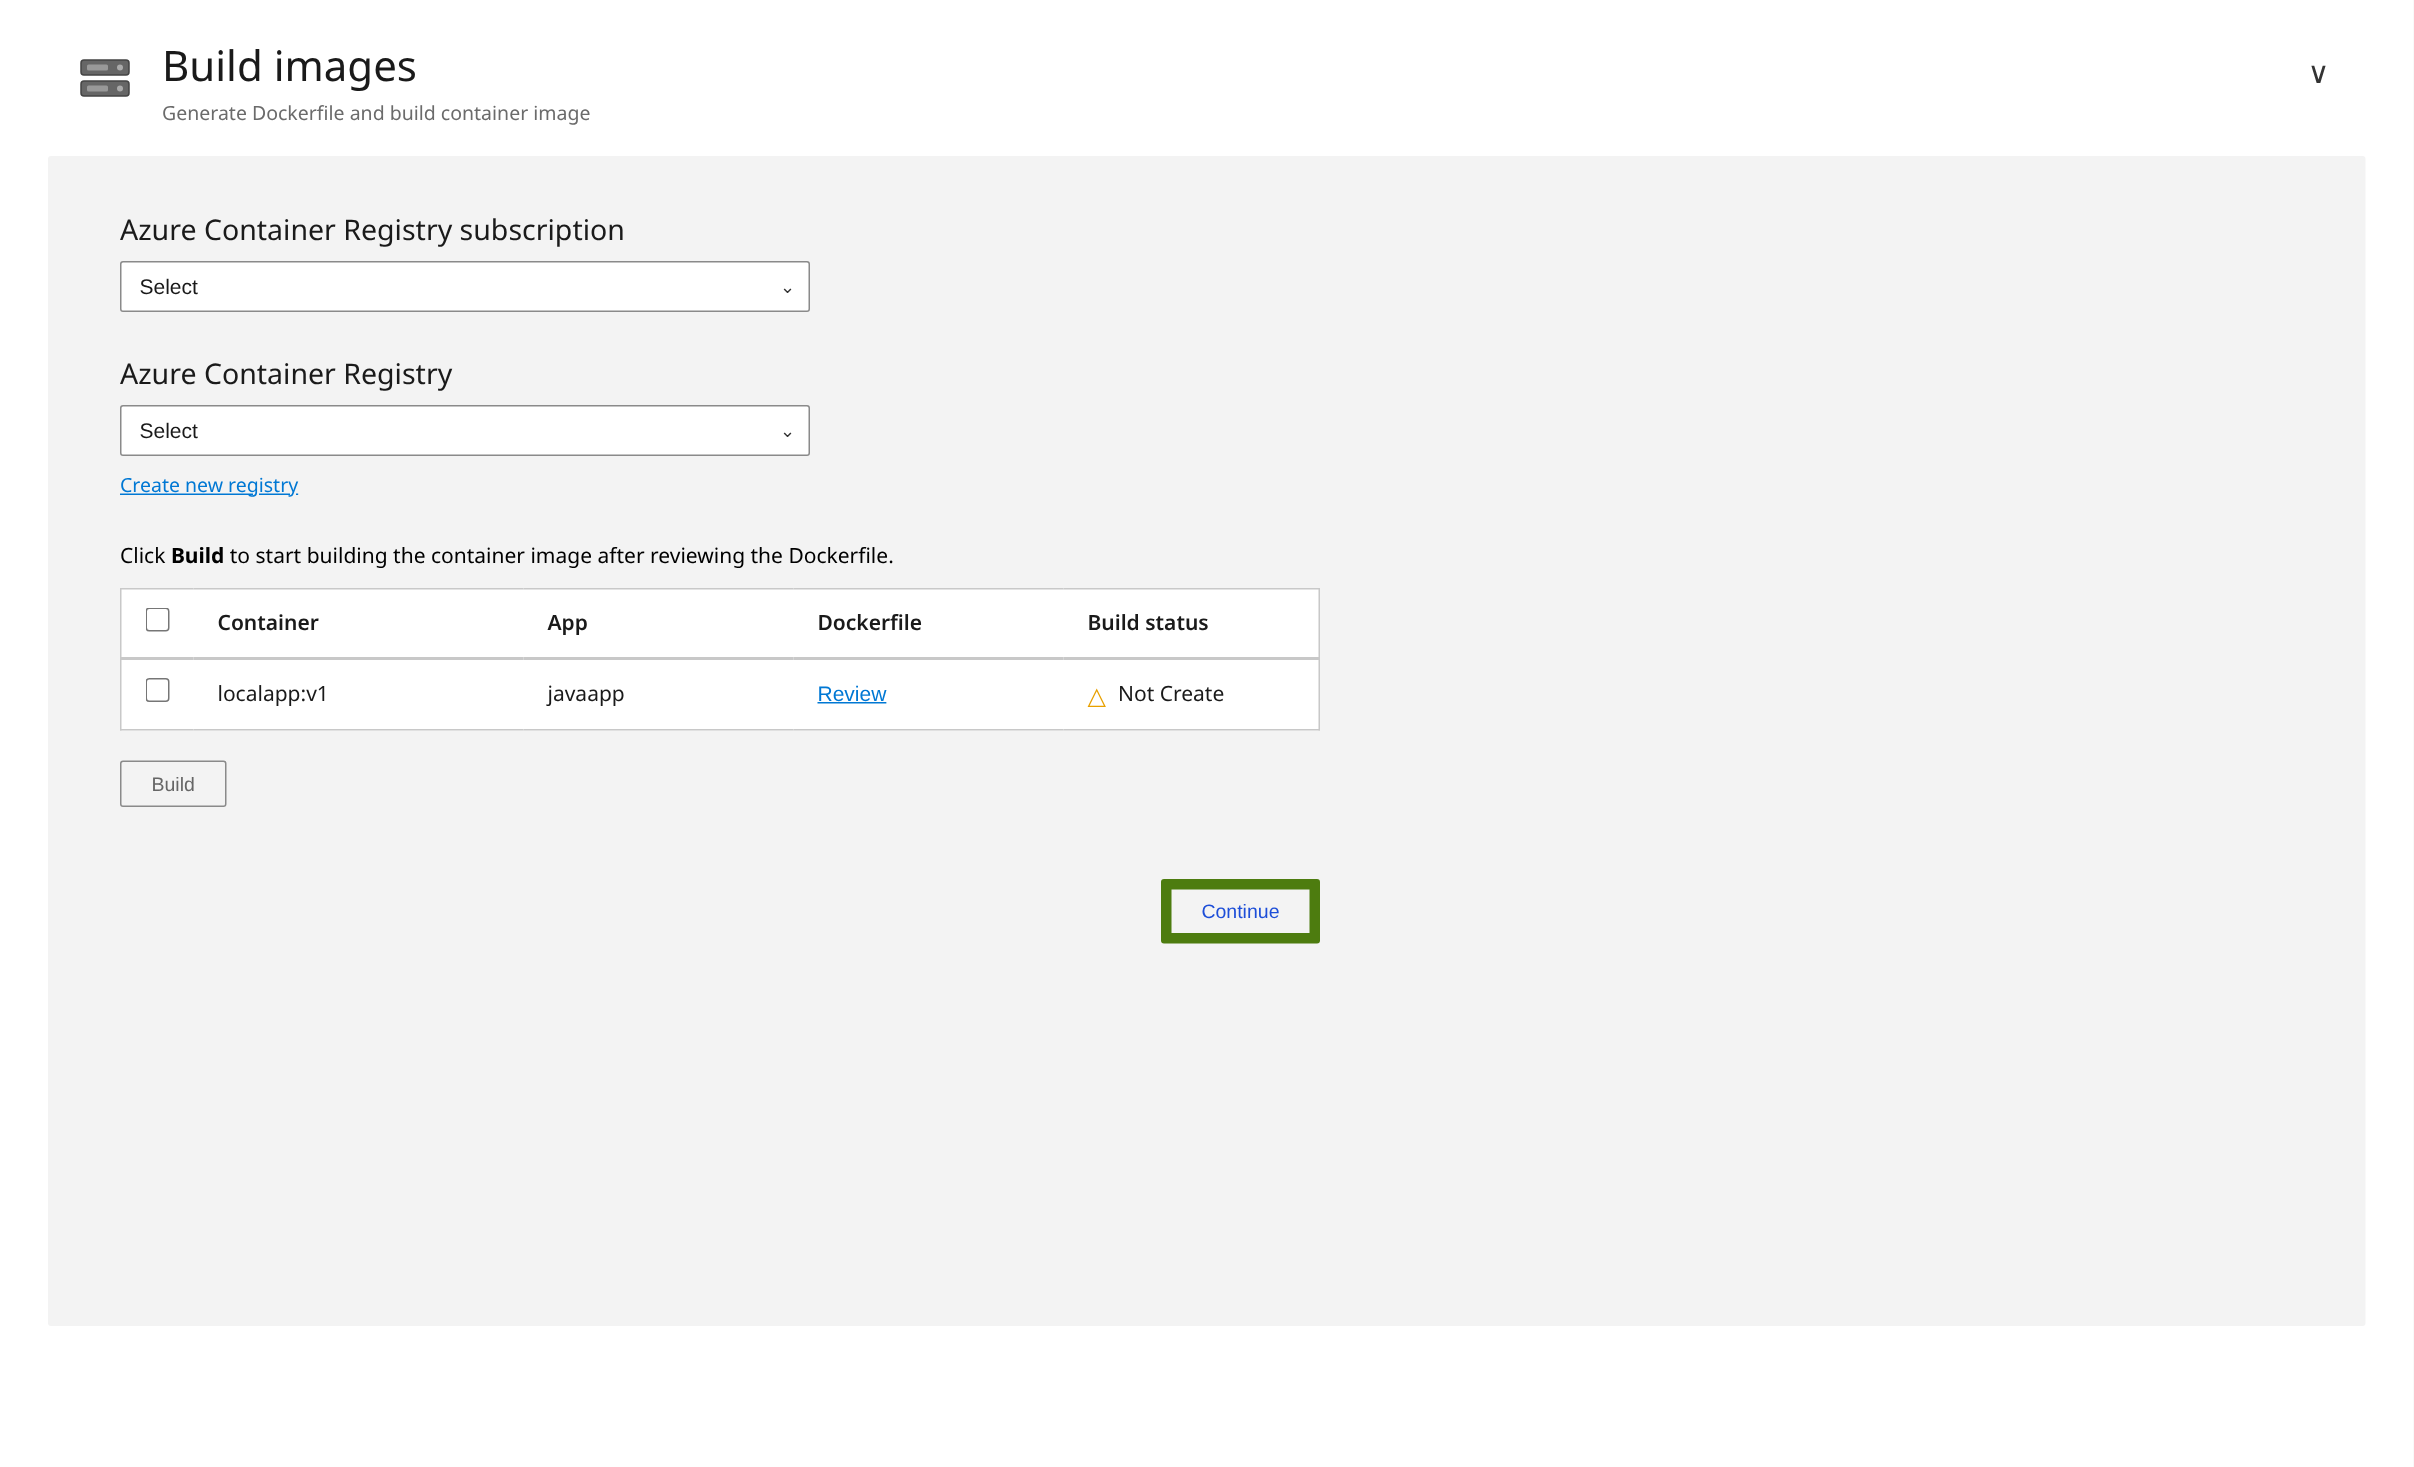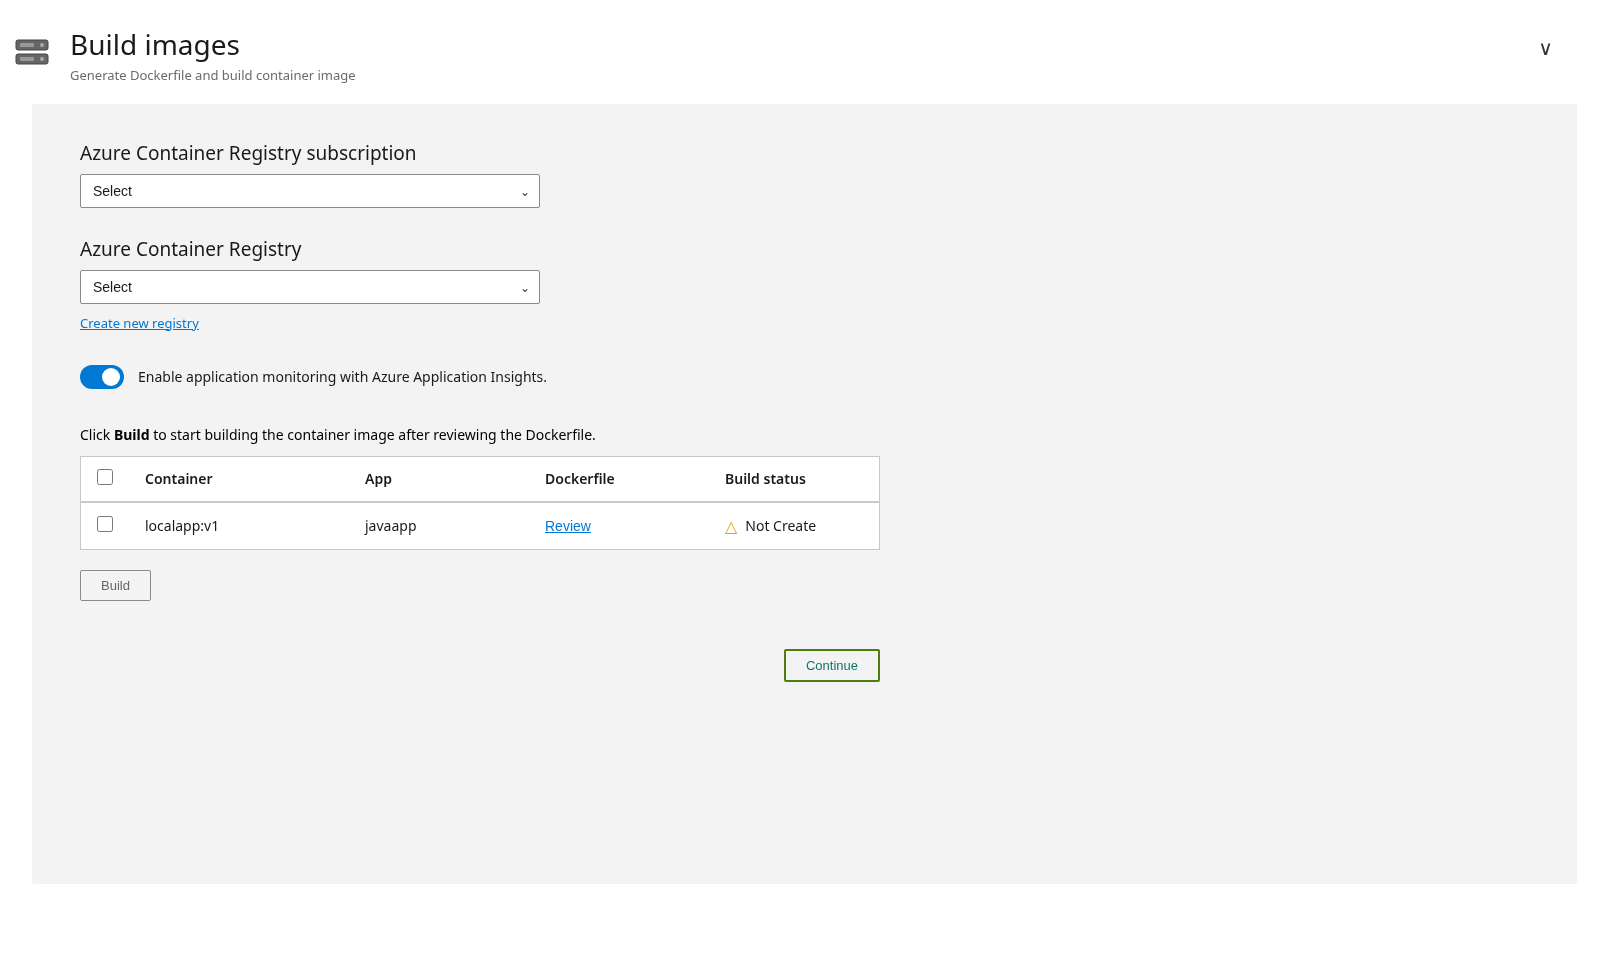--- a/index.html
+++ b/index.html
@@ -13,21 +13,21 @@
       background: #ffffff;
       color: #1a1a1a;
       width: 1609px;
       min-height: 978px;
     }
 
     .page-header {
       display: flex;
       align-items: flex-start;
       justify-content: space-between;
-      padding: 28px 48px 20px 14px;
+      padding: 28px 48px 20px 52px;
     }
 
     .header-left {
       display: flex;
       align-items: flex-start;
       gap: 20px;
     }
 
     .header-icon-wrap {
       margin-top: 6px;
@@ -277,22 +277,22 @@
     .footer-row {
       display: flex;
       justify-content: flex-end;
       margin-top: 48px;
     }
 
     .btn-continue {
       padding: 7px 20px;
       font-size: 13px;
       background: #f3f3f3;
-      border: 2px solid #4d7c0f;
-      color: #0f766e;
+      border: 7px solid #4d7c0f;
+      color: #1d4ed8;
       cursor: pointer;
       border-radius: 2px;
     }
   </style>
 </head>
 <body>
 
 <div class="page-header">
   <div class="header-left">
     <div class="header-icon-wrap">
@@ -330,27 +330,20 @@
       <label class="field-label">Azure Container Registry</label>
       <div class="select-wrapper">
         <select class="select-control">
           <option value="">Select</option>
         </select>
         <span class="chevron-icon">⌄</span>
       </div>
       <a class="create-registry-link">Create new registry</a>
     </div>
 
-    <div class="toggle-section">
-      <label class="toggle-switch">
-        <input type="checkbox" checked="" style="">
-        <span class="toggle-slider"></span>
-      </label>
-      <span class="toggle-label">Enable application monitoring with Azure Application Insights.</span>
-    </div>
 
     <div class="build-section">
       <p class="build-instruction">
         <span>Click </span><strong>Build</strong><span> to start building the container image after reviewing the Dockerfile.</span>
       </p>
 
       <table class="data-table">
         <thead>
           <tr>
             <th class="col-checkbox">

